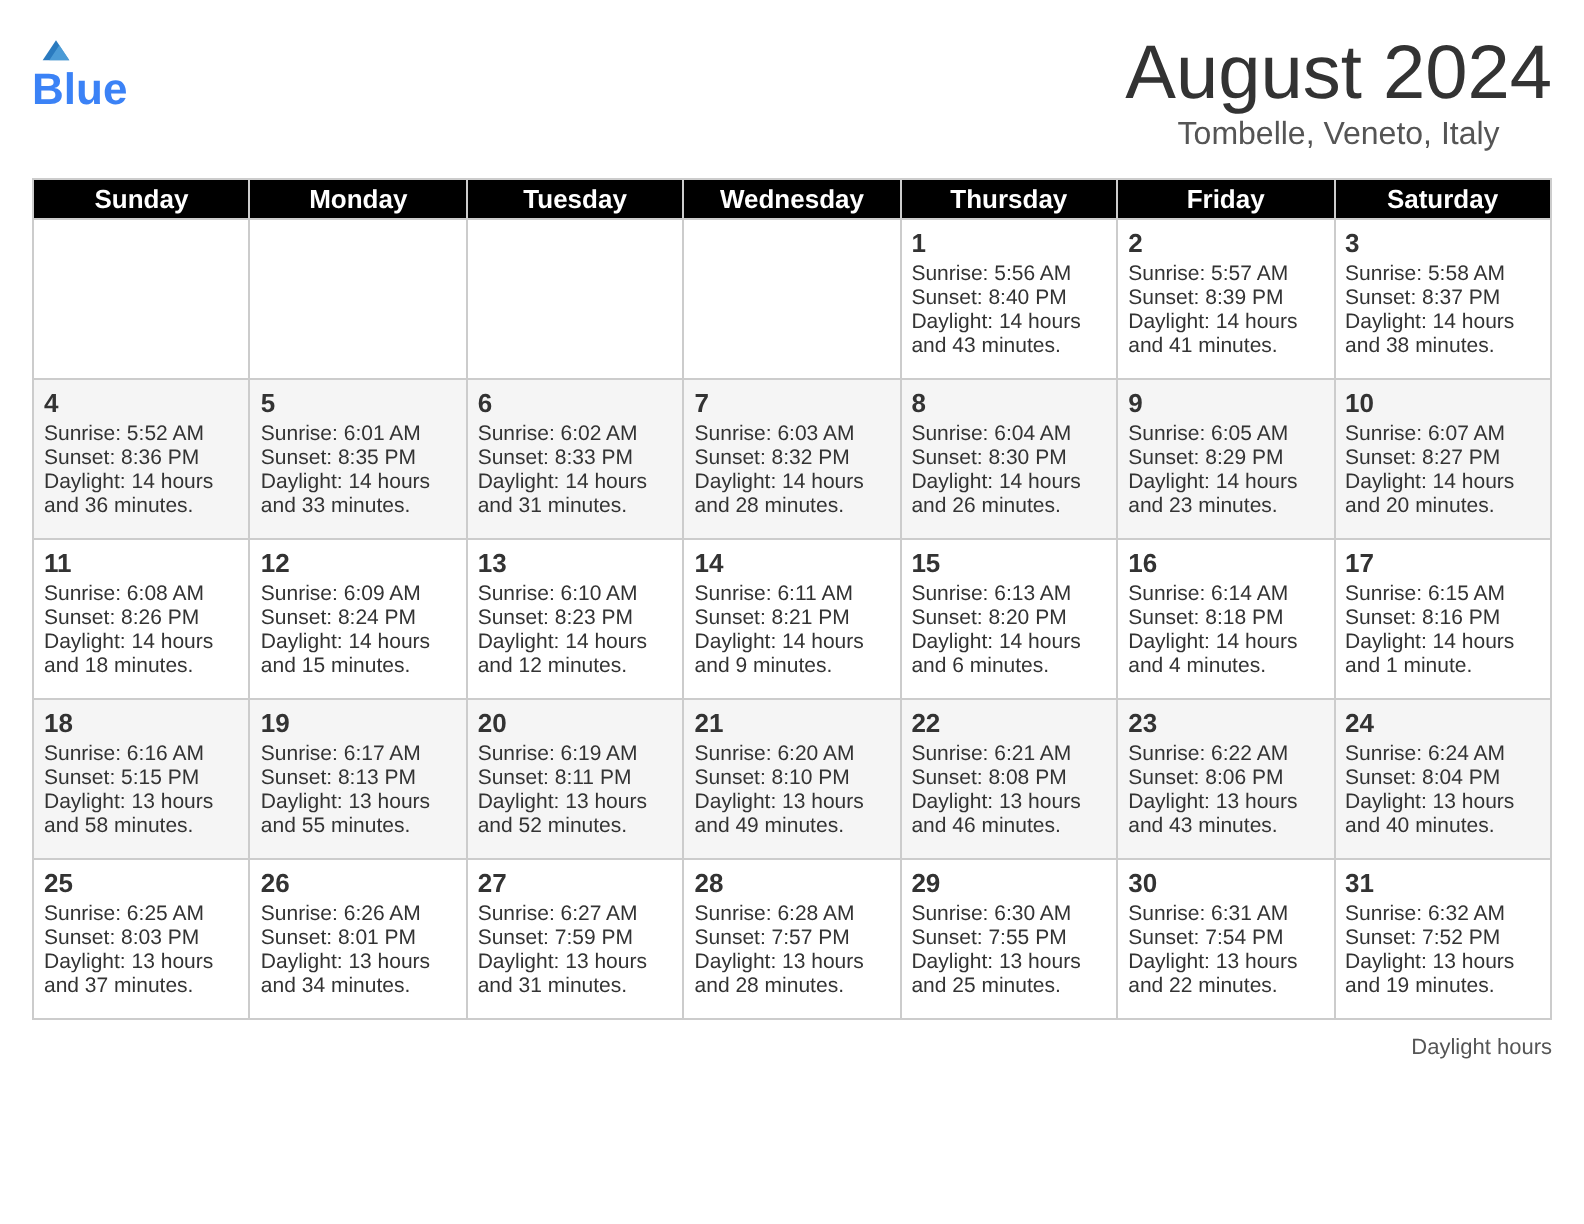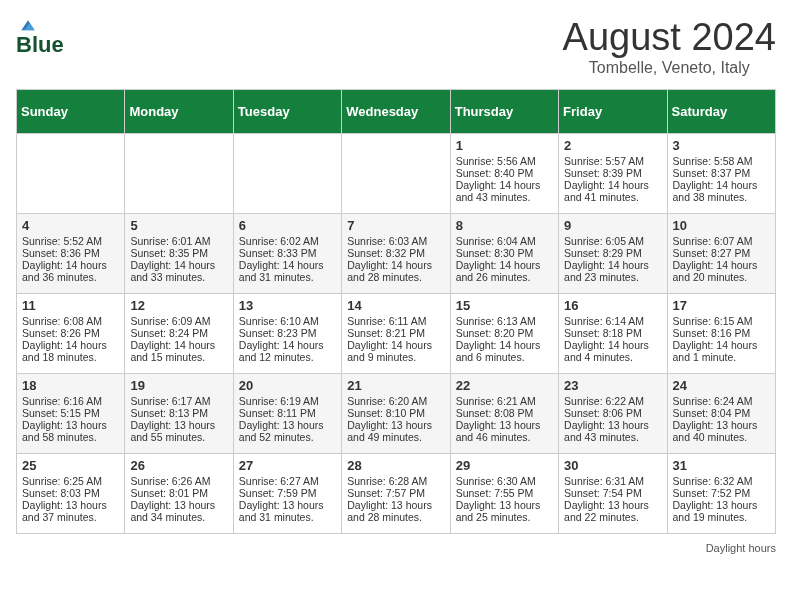--- a/index.html
+++ b/index.html
@@ -42,25 +42,25 @@
     .title-location {
       font-size: 16px;
       color: #555;
     }
     table {
       width: 100%;
       border-collapse: collapse;
       table-layout: fixed;
     }
     th {
-      background-color: #15803d;
+      background-color: #000000;
       color: #fff;
-      padding: 14px 4px;
+      padding: 2px 4px;
       font-size: 13px;
-      text-align: left;
+      text-align: center;
       border: 1px solid #ccc;
     }
     td {
       border: 1px solid #ccc;
       vertical-align: top;
       padding: 4px 5px;
       font-size: 10.5px;
       color: #333;
       height: 80px;
       background: #fff;
@@ -89,21 +89,21 @@
 <body>
 
 <div class="header">
   <div class="logo">
     <div class="logo-text">
       <svg class="logo-icon" viewBox="0 0 24 18" xmlns="http://www.w3.org/2000/svg">
         <polygon points="4,14 12,2 20,14" fill="#2a7abf"></polygon>
         <polygon points="8,14 14,5 20,14" fill="#5aaae0" opacity="0.7"></polygon>
       </svg>
     </div>
-    <span style="font-size:22px;font-weight:bold;color:#14532d;margin-top:-4px;">Blue</span>
+    <span style="font-size:22px;font-weight:bold;color:#3b82f6;margin-top:-4px;">Blue</span>
   </div>
   <div class="title-block">
     <div class="title-month">August 2024</div>
     <div class="title-location">Tombelle, Veneto, Italy</div>
   </div>
 </div>
 
 <table>
   <thead>
     <tr>

